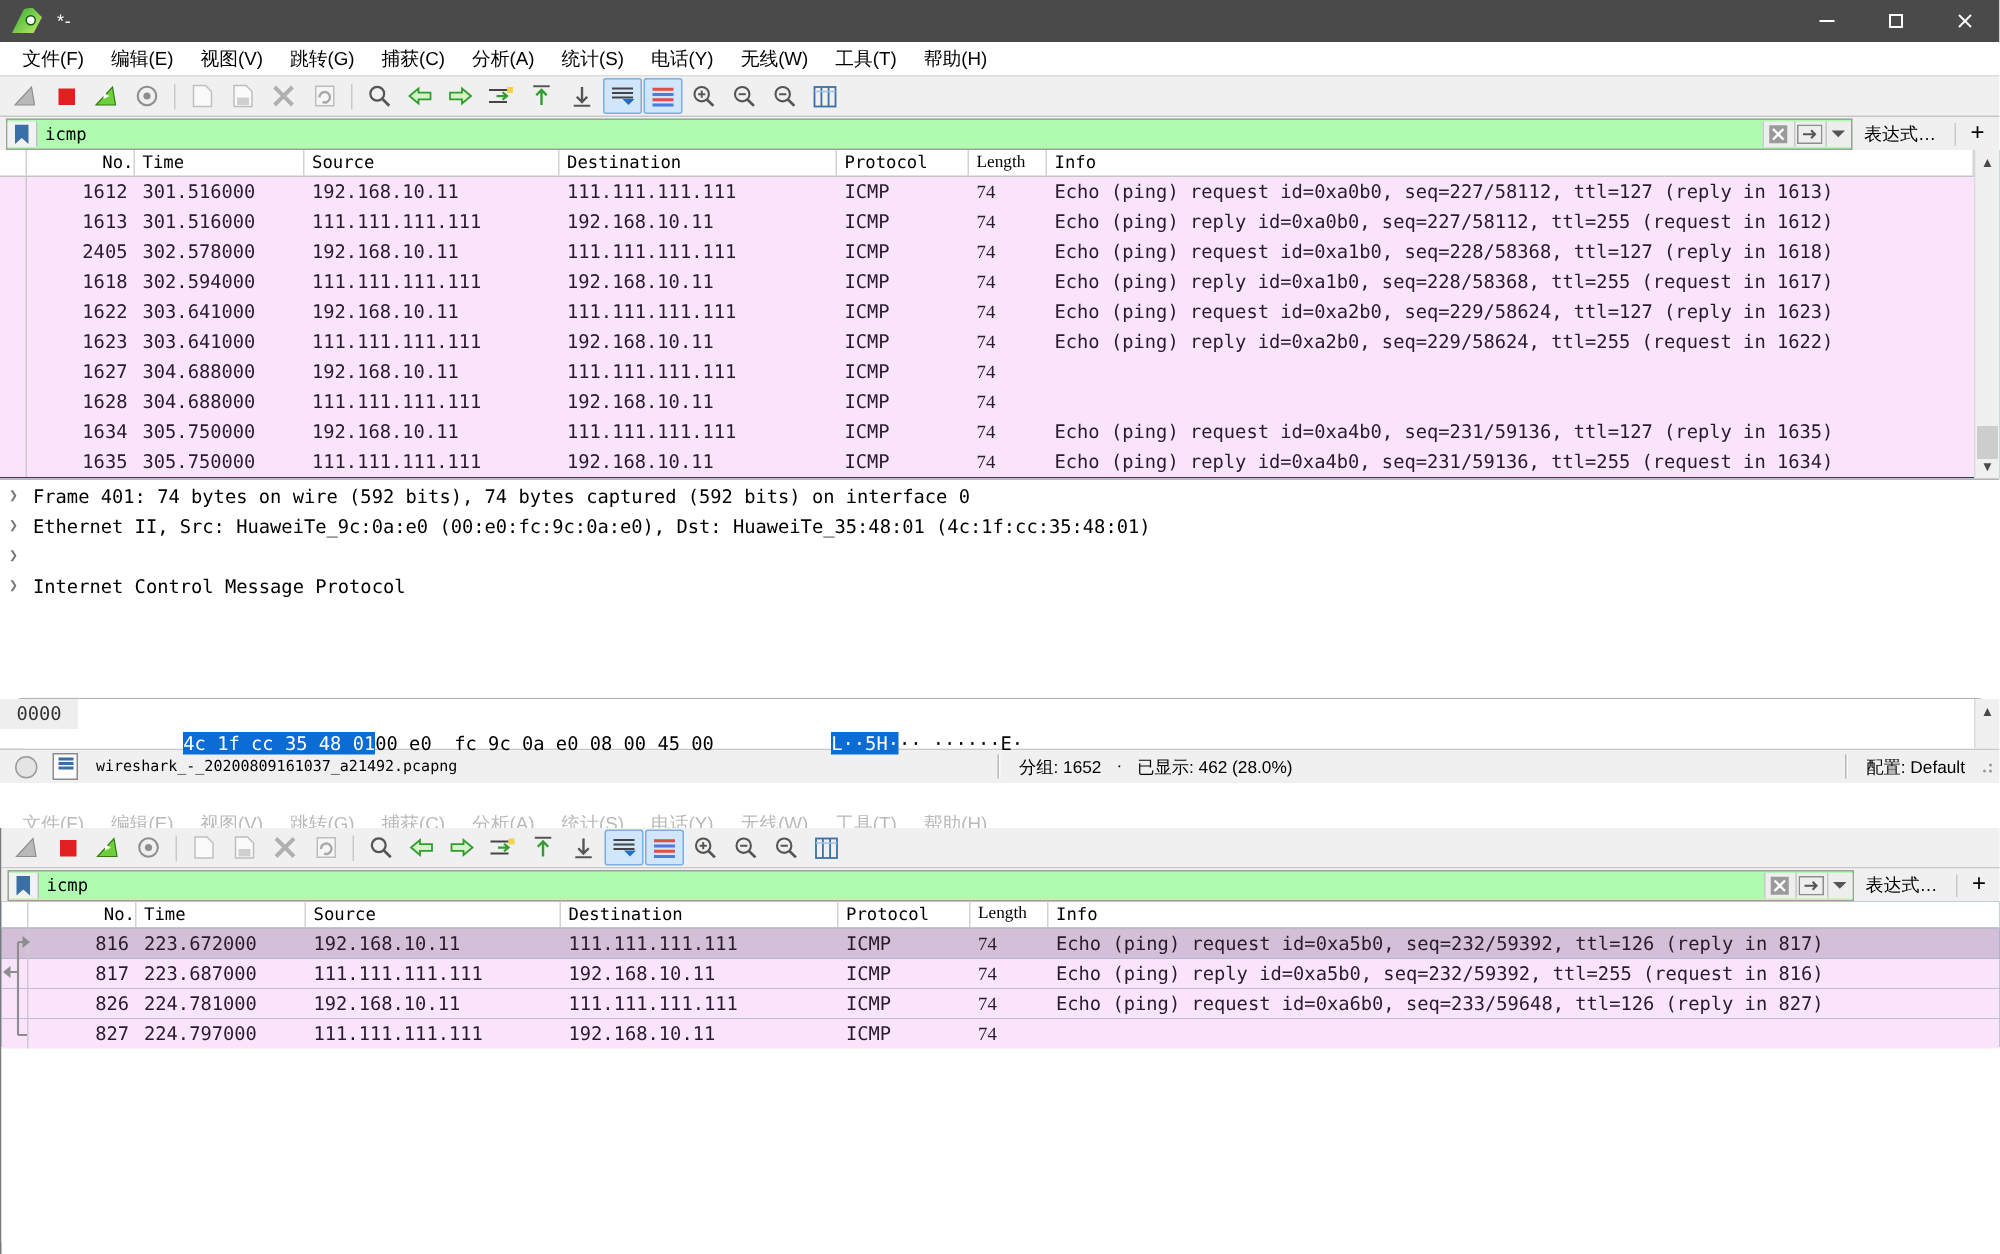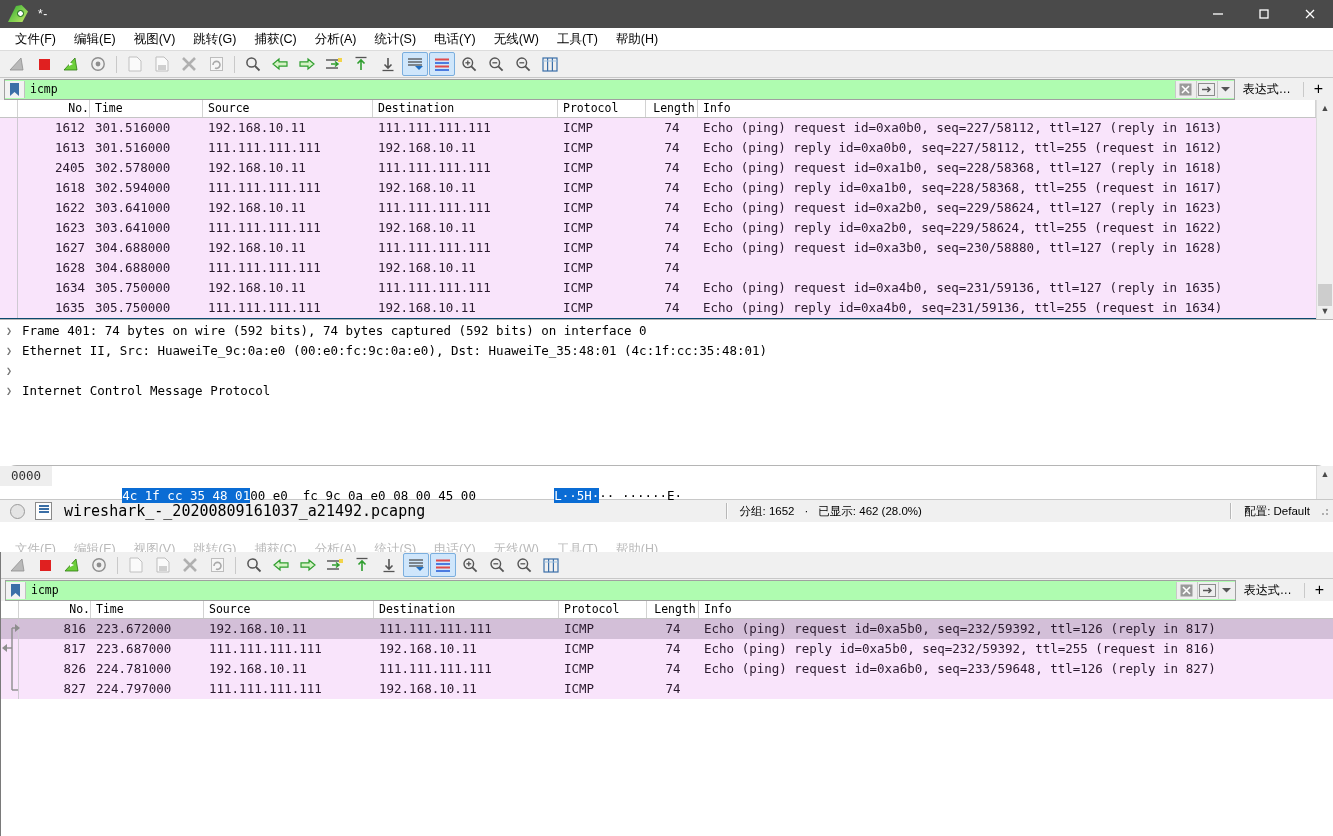--- a/index.html
+++ b/index.html
@@ -67,21 +67,21 @@
   .prow{display:flex;height:20px;line-height:20px;
     font-family:"DejaVu Sans Mono","Liberation Mono",monospace;font-size:12.5px;
     background:#f9e4fb;color:#2a1a2e;}
   .prow.sel{background:#d3bfd8;}
   .prow div{box-sizing:border-box;overflow:hidden;white-space:nowrap;padding:0 5px;}
   .c-no{width:72px;text-align:right;}
   .c-time{width:113px;}
   .c-src{width:170px;}
   .c-dst{width:185px;}
   .c-proto{width:88px;}
-  .c-len{width:52px;text-align:center;}
+  .c-len{width:52px;text-align:left;font-family:Liberation Serif, serif;}
   .c-info{flex:1;}
   .gutter{width:18px;border-right:1px solid #cfc9d2;}
   .gutter-h{width:18px;border-right:1px solid #d2d2d2;}
 
   
   .vscroll{position:absolute;right:0;top:0;width:16px;background:#f0f0f0;
     border-left:1px solid #dcdcdc;display:flex;flex-direction:column;align-items:center;}
   .vs-arrow{width:16px;height:16px;display:flex;align-items:center;justify-content:center;font-size:9px;color:#4a4a4a;}
   .vs-track{flex:1;width:16px;position:relative;}
   .vs-thumb{position:absolute;left:1px;width:14px;background:#cdcdcd;}
@@ -103,21 +103,21 @@
 
   
   .status{height:22px;background:#f0f0f0;border-top:1px solid #c8c8c8;
     display:flex;align-items:center;font-size:11.5px;}
   .st-circle{width:13px;height:13px;border-radius:50%;border:1px solid #9a9a9a;
     background:#e4e4e4;margin-left:10px;}
   .st-doc{width:15px;height:16px;margin-left:10px;position:relative;
     background:#fdfdfd;border:1px solid #8a8a8a;}
   .st-doc:after{content:"";position:absolute;left:3px;top:2px;width:10px;height:2px;
     background:#3a6ea5;box-shadow:0 3px 0 #3a6ea5,0 6px 0 #3a6ea5;}
-  .st-file{margin-left:12px;font-family:"DejaVu Sans Mono","Liberation Mono",monospace;font-size:15px;}
+  .st-file{margin-left:12px;font-family:"DejaVu Sans Mono","Liberation Mono",monospace;font-size:10px;}
   .st-sep{width:0;border-left:1px solid #b8b8b8;border-right:1px solid #fbfbfb;height:16px;margin:0 4px;}
   .st-spacer{flex:1;}
   .st-txt{padding:0 8px;white-space:nowrap;}
   .grip{width:12px;height:12px;margin-right:3px;position:relative;}
 
   
   .ghost{position:absolute;left:0;width:1333px;height:18px;overflow:hidden;
     color:#b9b9b9;font-size:12.5px;display:flex;align-items:center;padding-left:6px;}
   .ghost span{padding:0 9px;}
 
@@ -404,21 +404,20 @@
             <div class="c-info">Echo (ping) reply     id=0xa2b0, seq=229/58624, ttl=255 (request in 1622)</div>
           </div>
           <div class="prow">
             <div class="gutter"></div>
             <div class="c-no">1627</div>
             <div class="c-time">304.688000</div>
             <div class="c-src">192.168.10.11</div>
             <div class="c-dst">111.111.111.111</div>
             <div class="c-proto">ICMP</div>
             <div class="c-len">74</div>
-            <div class="c-info">Echo (ping) request   id=0xa3b0, seq=230/58880, ttl=127 (reply in 1628)</div>
           </div>
           <div class="prow">
             <div class="gutter"></div>
             <div class="c-no">1628</div>
             <div class="c-time">304.688000</div>
             <div class="c-src">111.111.111.111</div>
             <div class="c-dst">192.168.10.11</div>
             <div class="c-proto">ICMP</div>
             <div class="c-len">74</div>
           </div>

